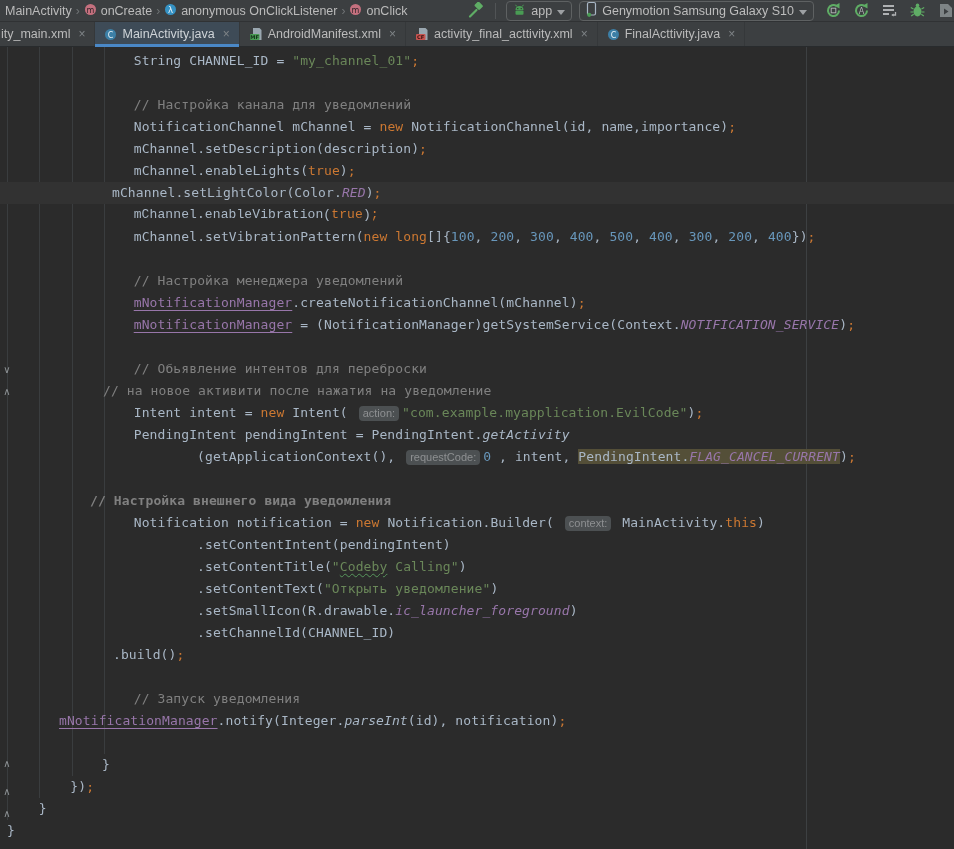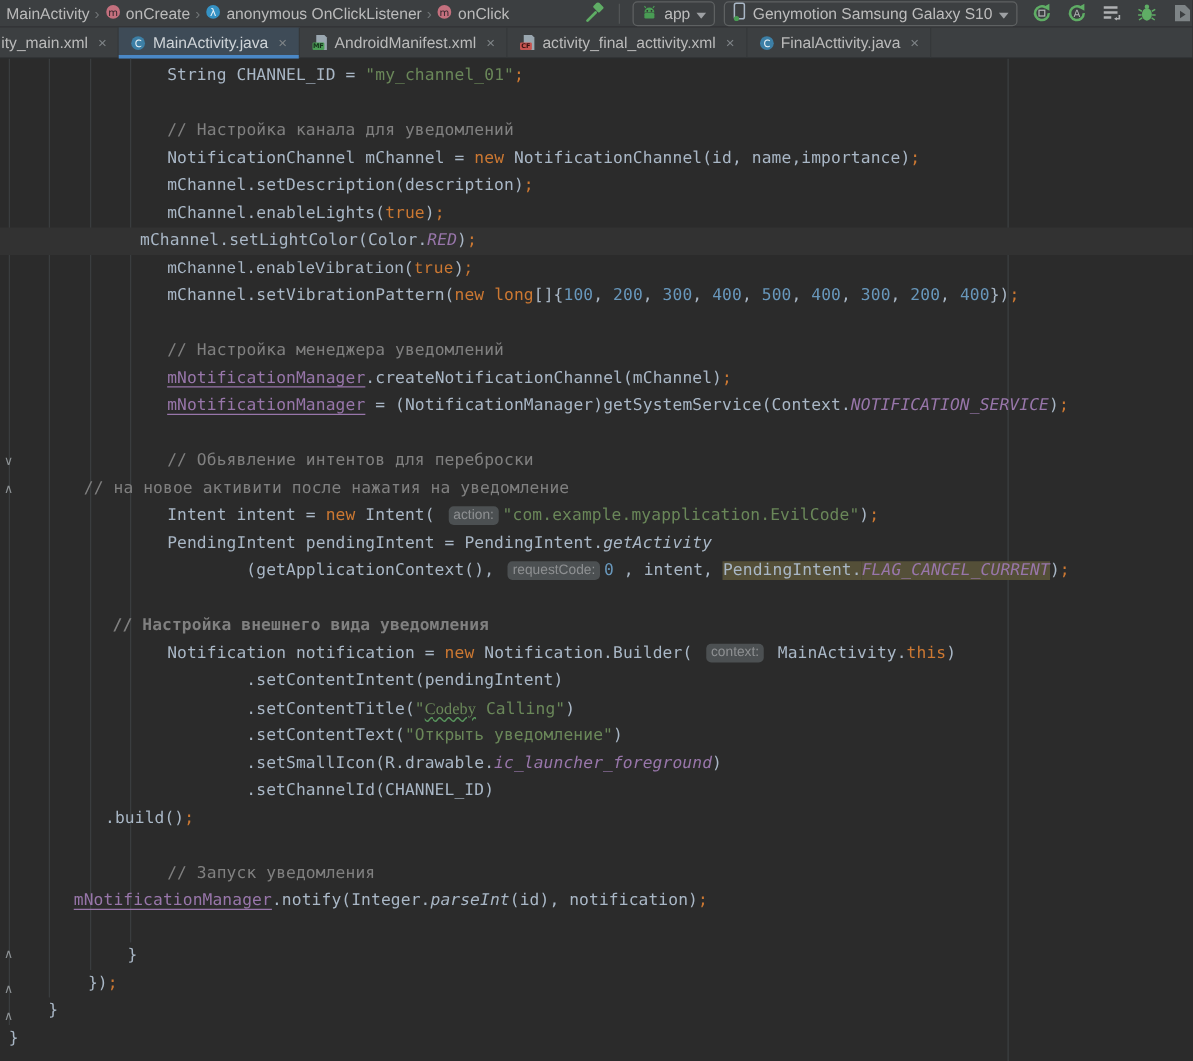--- a/index.html
+++ b/index.html
@@ -50,21 +50,21 @@
   .line{height:22px;line-height:22px;white-space:pre;color:#A9B7C6;}
   .line.hl-line{background:#323232;}
   .s-kw{color:#CC7832;}
   .s-str{color:#6A8759;}
   .s-num{color:#6897BB;}
   .s-com{color:#808080;}
   .s-field{color:#9876AA;text-decoration:underline;text-underline-offset:3px;}
   .s-const{color:#9876AA;font-style:italic;}
   .s-static{font-style:italic;}
   .s-hl{background:#544F38;}
-  .s-typo{text-decoration:underline wavy #57965C;text-decoration-thickness:1px;text-underline-offset:2px;font-family:Liberation Serif, serif;}
+  .s-typo{text-decoration:underline wavy #57965C;text-decoration-thickness:1px;text-underline-offset:2px;}
   .s-chip{
     display:inline-block;background:#4C5052;color:#8E9092;border-radius:4px;
     font-family:"Liberation Sans",sans-serif;font-size:11px;line-height:15px;
     padding:0 4px;margin:0 3px;vertical-align:middle;letter-spacing:0;
   }
   .fold{position:absolute;left:1px;width:12px;height:22px;color:#8E9396;font-size:10px;
         display:flex;align-items:center;justify-content:center;font-family:"DejaVu Sans",sans-serif;}
   svg text{font-family:"DejaVu Sans",sans-serif;}
 </style>
 </head>
@@ -237,33 +237,33 @@
       <div class="line" style="padding-left: 133.72px;"><span class="s-def">mChannel.enableLights(</span><span class="s-kw">true</span><span class="s-def">)</span><span class="s-kw">;</span></div>
       <div class="line hl-line" style="padding-left: 112px;"><span class="s-def">mChannel.setLightColor(Color.</span><span class="s-const">RED</span><span class="s-def">)</span><span class="s-kw">;</span></div>
       <div class="line" style="padding-left: 133.72px; font-family: Liberation Mono, monospace;"><span class="s-def">mChannel.enableVibration(</span><span class="s-kw">true</span><span class="s-def">)</span><span class="s-kw">;</span></div>
       <div class="line" style="padding-left: 133.72px;"><span class="s-def">mChannel.setVibrationPattern(</span><span class="s-kw">new</span><span class="s-def"> </span><span class="s-kw">long</span><span class="s-def">[]{</span><span class="s-num">100</span><span class="s-def">, </span><span class="s-num">200</span><span class="s-def">, </span><span class="s-num">300</span><span class="s-def">, </span><span class="s-num">400</span><span class="s-def">, </span><span class="s-num">500</span><span class="s-def">, </span><span class="s-num">400</span><span class="s-def">, </span><span class="s-num">300</span><span class="s-def">, </span><span class="s-num">200</span><span class="s-def">, </span><span class="s-num">400</span><span class="s-def">})</span><span class="s-kw">;</span></div>
       <div class="line" style="padding-left: 7px;"></div>
       <div class="line" style="padding-left: 133.72px;"><span class="s-com">// Настройка менеджера уведомлений</span></div>
       <div class="line" style="padding-left: 133.72px;"><span class="s-field">mNotificationManager</span><span class="s-def">.createNotificationChannel(mChannel)</span><span class="s-kw">;</span></div>
       <div class="line" style="padding-left: 133.72px;"><span class="s-field">mNotificationManager</span><span class="s-def"> = (NotificationManager)getSystemService(Context.</span><span class="s-const">NOTIFICATION_SERVICE</span><span class="s-def">)</span><span class="s-kw">;</span></div>
       <div class="line" style="padding-left: 7px;"></div>
       <div class="line" style="padding-left: 133.72px;"><span class="s-com">// Обьявление интентов для переброски</span></div>
-      <div class="line" style="padding-left: 67px;"><span class="s-com">// на новое активити после нажатия на уведомление</span></div>
+      <div class="line" style="padding-left: 103px;"><span class="s-com">// на новое активити после нажатия на уведомление</span></div>
       <div class="line" style="padding-left: 133.72px;"><span class="s-def">Intent intent = </span><span class="s-kw">new</span><span class="s-def"> Intent( </span><span class="s-chip">action:</span><span class="s-str">"com.example.myapplication.EvilCode"</span><span class="s-def">)</span><span class="s-kw">;</span></div>
       <div class="line" style="padding-left: 133.72px;"><span class="s-def">PendingIntent pendingIntent = PendingIntent.</span><span class="s-static">getActivity</span></div>
       <div class="line" style="padding-left: 197.08px;"><span class="s-def">(getApplicationContext(), </span><span class="s-chip">requestCode:</span><span class="s-num">0</span><span class="s-def"> , intent, </span><span class="s-def s-hl">PendingIntent.</span><span class="s-const s-hl">FLAG_CANCEL_CURRENT</span><span class="s-def">)</span><span class="s-kw">;</span></div>
       <div class="line" style="padding-left: 7px;"></div>
       <div class="line" style="padding-left: 90px; font-weight: bold;"><span class="s-com">// Настройка внешнего вида уведомления</span></div>
       <div class="line" style="padding-left: 133.72px;"><span class="s-def">Notification notification = </span><span class="s-kw">new</span><span class="s-def"> Notification.Builder( </span><span class="s-chip">context:</span><span class="s-def"> MainActivity.</span><span class="s-kw">this</span><span class="s-def">)</span></div>
       <div class="line" style="padding-left: 197.08px;"><span class="s-def">.setContentIntent(pendingIntent)</span></div>
       <div class="line" style="padding-left: 197.08px;"><span class="s-def">.setContentTitle(</span><span class="s-str">"</span><span class="s-str s-typo">Codeby</span><span class="s-str"> Calling"</span><span class="s-def">)</span></div>
       <div class="line" style="padding-left: 197.08px;"><span class="s-def">.setContentText(</span><span class="s-str">"Открыть уведомление"</span><span class="s-def">)</span></div>
       <div class="line" style="padding-left: 197.08px;"><span class="s-def">.setSmallIcon(R.drawable.</span><span class="s-const">ic_launcher_foreground</span><span class="s-def">)</span></div>
       <div class="line" style="padding-left: 197.08px;"><span class="s-def">.setChannelId(CHANNEL_ID)</span></div>
-      <div class="line" style="padding-left: 84px;"><span class="s-def">.build()</span><span class="s-kw">;</span></div>
+      <div class="line" style="padding-left: 113px;"><span class="s-def">.build()</span><span class="s-kw">;</span></div>
       <div class="line" style="padding-left: 7px;"></div>
       <div class="line" style="padding-left: 133.72px;"><span class="s-com">// Запуск уведомления</span></div>
       <div class="line" style="padding-left: 59px;"><span class="s-field">mNotificationManager</span><span class="s-def">.notify(Integer.</span><span class="s-static">parseInt</span><span class="s-def">(id), notification)</span><span class="s-kw">;</span></div>
       <div class="line" style="padding-left: 7px;"></div>
       <div class="line" style="padding-left: 102.04px;"><span class="s-def">}</span></div>
       <div class="line" style="padding-left: 70.36px;"><span class="s-def">})</span><span class="s-kw">;</span></div>
       <div class="line" style="padding-left: 38.68px;"><span class="s-def">}</span></div>
       <div class="line" style="padding-left: 7px;"><span class="s-def">}</span></div>
     </div>
 <div class="fold" style="top: 311px;">∨</div>

